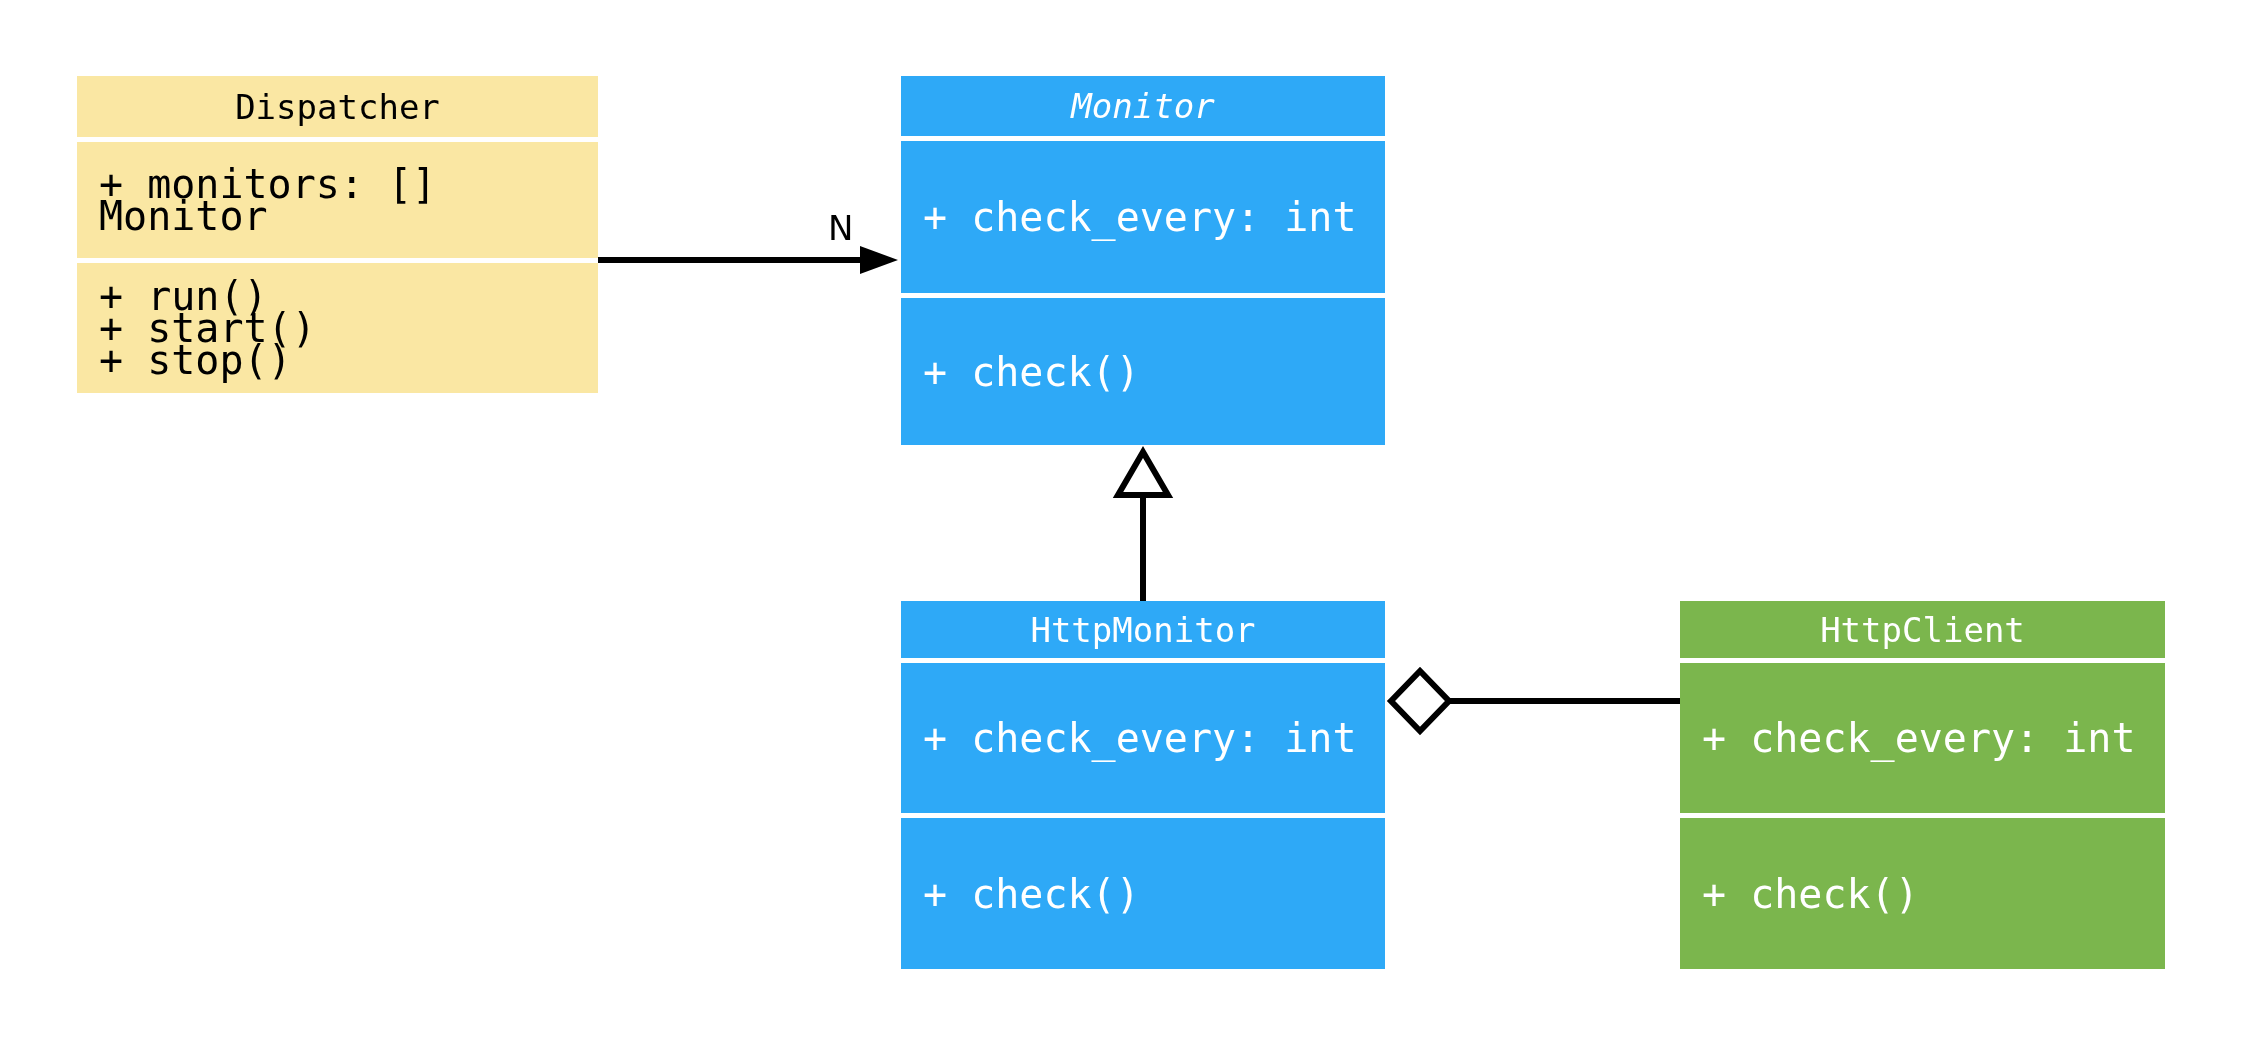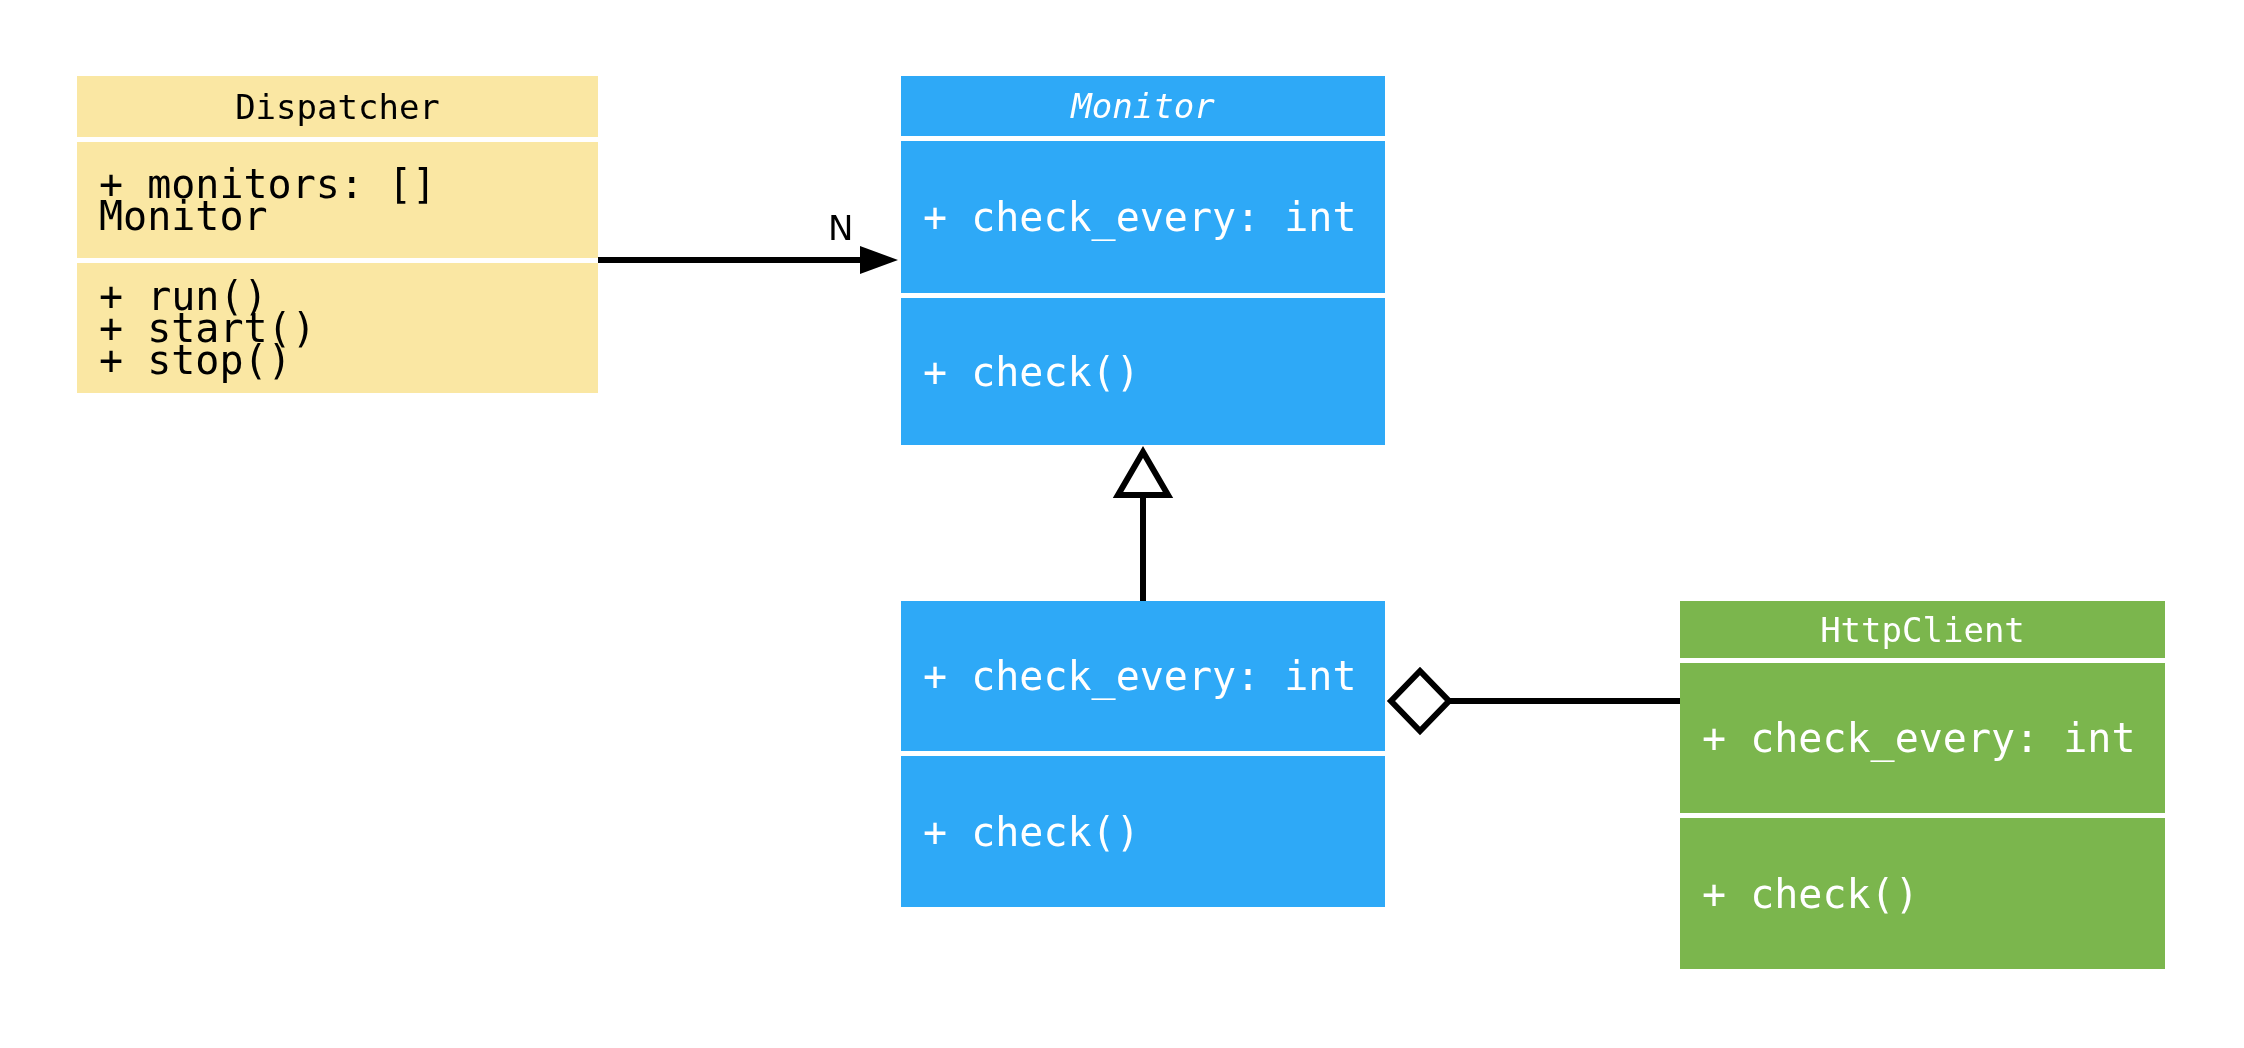--- a/index.html
+++ b/index.html
@@ -110,20 +110,21 @@
     <div class="sec title italic">Monitor</div>
     <div class="sec body attrs">
       <div>+ check_every: int</div>
     </div>
     <div class="sec body methods">
       <div>+ check()</div>
     </div>
   </div>
 
   <div class="cls http-monitor">
+    <div class="sec title">HttpMonitor</div>
     <div class="sec body attrs">
       <div>+ check_every: int</div>
     </div>
     <div class="sec body methods">
       <div>+ check()</div>
     </div>
   </div>
 
   <div class="cls http-client">
     <div class="sec title">HttpClient</div>

